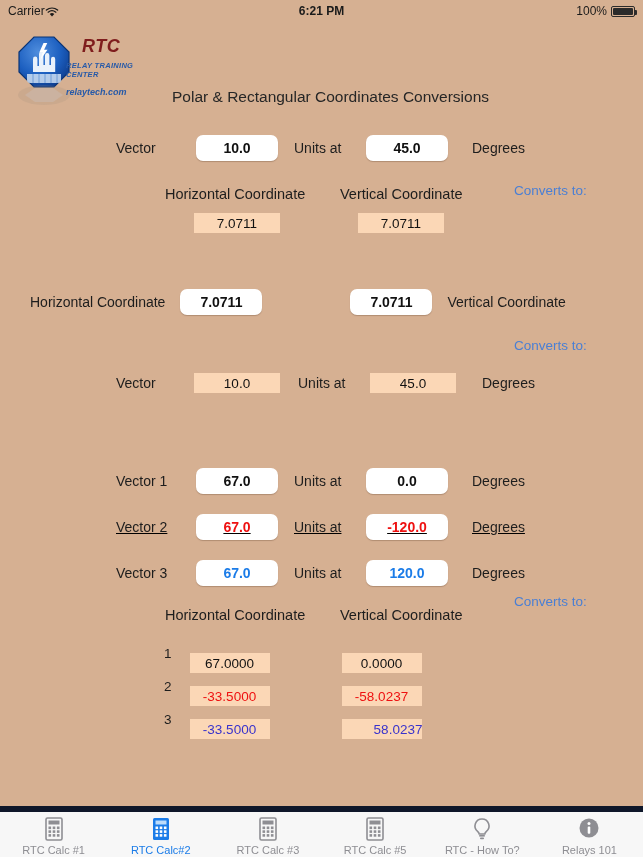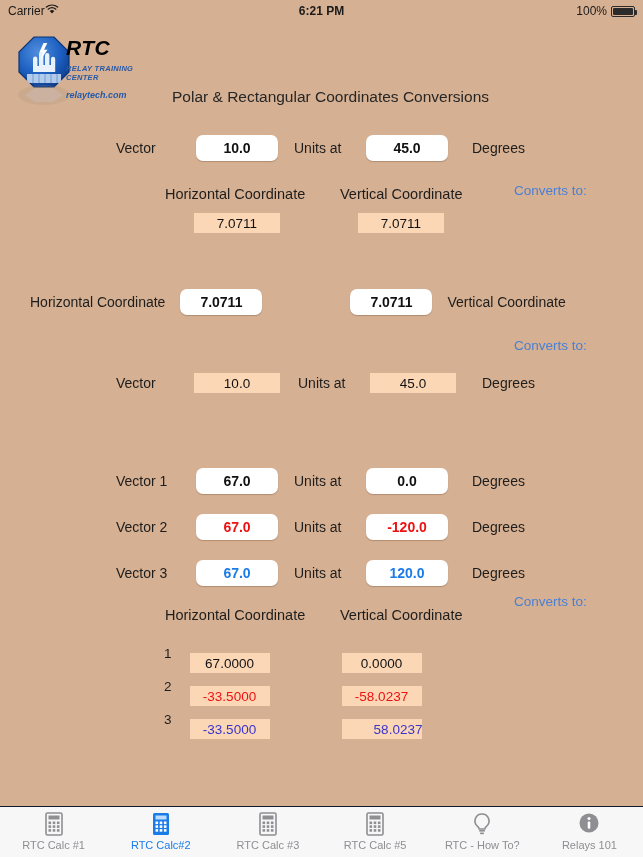--- a/index.html
+++ b/index.html
@@ -16,21 +16,21 @@
   }
 
   
   .statusbar {
     position: absolute; top: 0; left: 0;
     width: 643px; height: 22px;
     display: flex; align-items: center;
     font-size: 12px; color: #1a1a1a;
     padding: 0 8px;
   }
-  .sb-left { display: flex; align-items: flex-start; }
+  .sb-left { display: flex; align-items: flex-end; }
   .sb-center {
     position: absolute; left: 0; right: 0; top: 0; height: 22px;
     display: flex; align-items: center; justify-content: center;
     font-size: 12px; font-weight: bold; color: #1a1a1a;
     pointer-events: none;
   }
   .sb-right {
     position: absolute; right: 8px; top: 0; height: 22px;
     display: flex; align-items: center; gap: 4px;
     font-size: 12px; color: #1a1a1a;
@@ -61,23 +61,23 @@
     width: 56px; height: 56px;
   }
   .logo-shadow {
     position: absolute; left: 8px; top: 52px;
     width: 52px; height: 22px;
     opacity: .35;
   }
   .logo-text { position: absolute; left: 48px; top: 4px; }
   .rtc-title {
     font-family: "Liberation Sans", sans-serif;
-    font-size: 21px; font-weight: bold; font-style: italic;
-    color: #000000; letter-spacing: .5px;
-    margin-left: 8px;
+    font-size: 18px; font-weight: bold; font-style: italic;
+    color: #7f1d1d; letter-spacing: .5px;
+    margin-left: 24px;
   }
   .rtc-sub {
     font-size: 7.5px; font-weight: bold; font-style: italic;
     color: #2659a8; letter-spacing: .3px;
     margin-top: 4px; margin-left: 8px;
   }
   .rtc-site {
     font-size: 9px; font-weight: bold; font-style: italic;
     color: #2659a8; margin-top: 8px; margin-left: 8px;
   }
@@ -124,21 +124,21 @@
   .rownum {
     position: absolute;
     font-size: 13.5px; color: #1d1d1d;
   }
 
   
   .tabbar {
     position: absolute; left: 0; bottom: 0;
     width: 643px; height: 51px;
     background: #f7f7f7;
-    border-top: 1px solid #0f172a;
+    border-top: 6px solid #0f172a;
     display: flex;
   }
   .tab {
     flex: 1;
     display: flex; flex-direction: column;
     align-items: center; justify-content: flex-start;
     padding-top: 4px;
     color: #8e8e93;
   }
   .tab.active { color: #1b7ce8; }
@@ -249,21 +249,21 @@
   </div>
 
   <div class="row" style="left:116px; top:466px;">
     <span class="lbl" style="width:80px;">Vector 1</span>
     <span class="input-field">67.0</span>
     <span class="lbl" style="margin-left:16px; width:72px;">Units at</span>
     <span class="input-field">0.0</span>
     <span class="lbl" style="margin-left:24px;">Degrees</span>
   </div>
 
-  <div class="row" style="left:116px; top:512px;">
+  <div class="row" style="left:116px; top:512px;text-decoration:underline;">
     <span class="lbl" style="width:80px;">Vector 2</span>
     <span class="input-field c-red">67.0</span>
     <span class="lbl" style="margin-left:16px; width:72px;">Units at</span>
     <span class="input-field c-red">-120.0</span>
     <span class="lbl" style="margin-left:24px;">Degrees</span>
   </div>
 
   <div class="row" style="left:116px; top:558px;">
     <span class="lbl" style="width:80px;">Vector 3</span>
     <span class="input-field c-blue">67.0</span>

